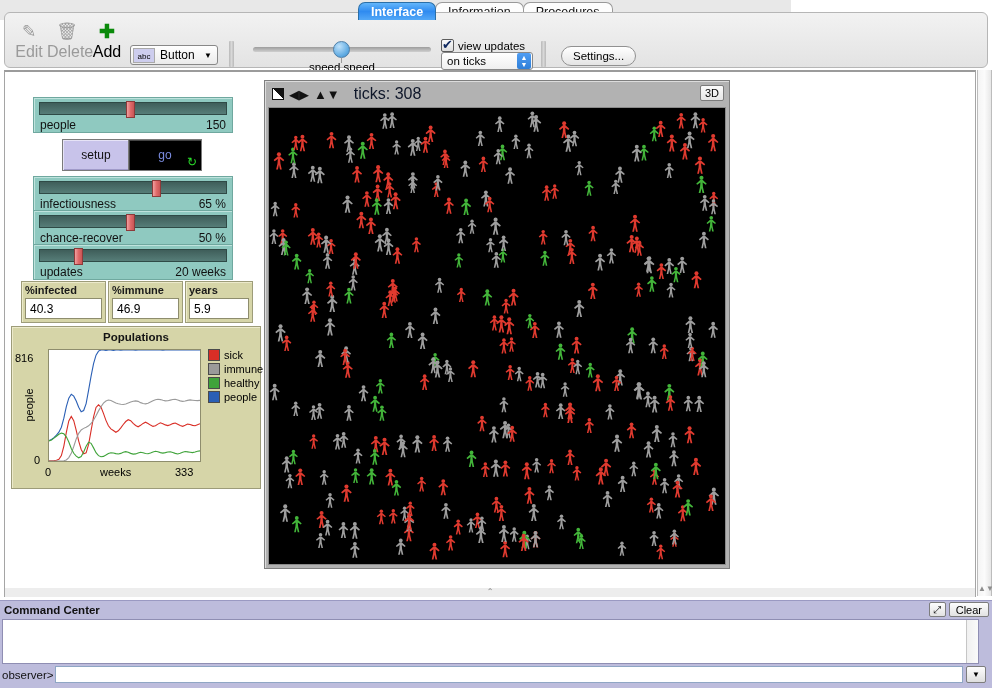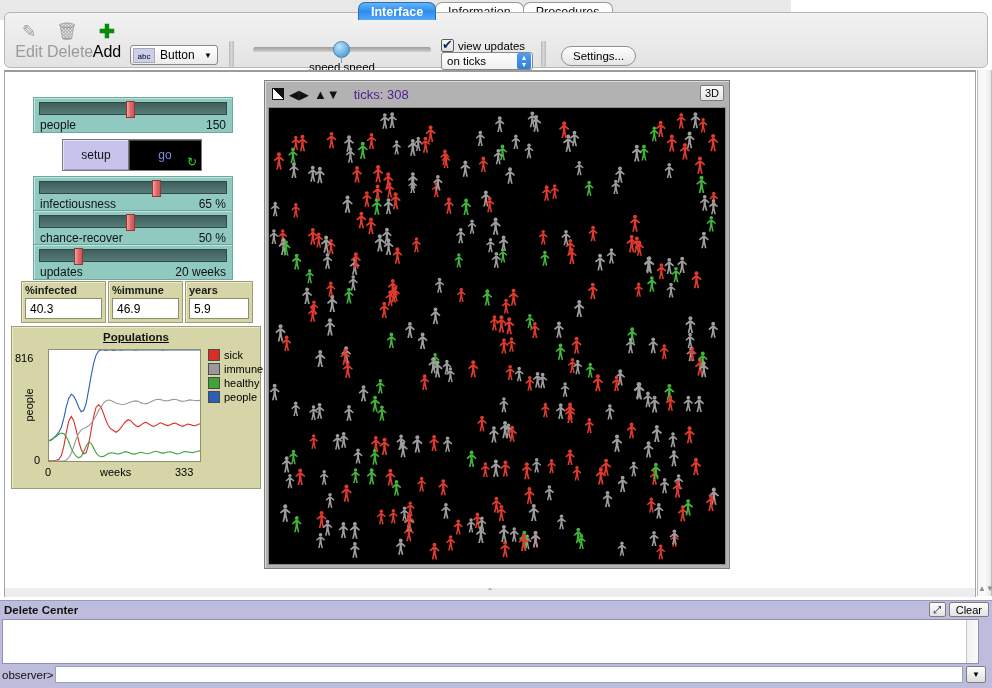--- a/index.html
+++ b/index.html
@@ -286,21 +286,21 @@
   }
   .viewheader {
     position: absolute; left: 0; top: 0; width: 100%; height: 26px;
     display: flex; align-items: center;
   }
   .vh-icons { display: flex; align-items: center; margin-left: 7px; gap: 5px; }
   .vh-ic { font-size: 13px; line-height: 13px; color: #111; }
   .vh-sq { width: 12px; height: 12px; background:
       linear-gradient(to bottom left,#111 0 50%, #fff 50% 100%);
       border: 1px solid #111; box-sizing: border-box; }
-  .ticks { margin-left: 14px; font-size: 13px; color: #4c1d95; }
+  .ticks { margin-left: 14px; font-size: 16px; color: #0f172a; }
   .btn3d {
     position: absolute; right: 5px; top: 4px;
     padding: 1px 4px; font-size: 11px;
     background: linear-gradient(to bottom,#fbfbfb,#e6e6e6);
     border: 1px solid #7b7b7b; border-radius: 2px;
   }
   .world {
     position: absolute; left: 3px; top: 26px;
     width: 458px; height: 458px;
     background: #000000;
@@ -475,21 +475,21 @@
   </div>
   <div class="monitor" style="left:103px; top:209px; width:75px;">
     <div class="mtitle">%immune</div>
     <div class="mval">46.9</div>
   </div>
   <div class="monitor" style="left:180px; top:209px; width:68px;">
     <div class="mtitle">years</div>
     <div class="mval">5.9</div>
   </div>
 
-  <div class="plot" style="left:6px; top:254px;text-decoration:underline;">
+  <div class="plot" style="left:6px; top:254px;">
     <div class="ptitle">Populations</div>
     <div class="ylabmax">816</div>
     <div class="ylabmin">0</div>
     <div class="ylabname">people</div>
     <div class="xlabmin">0</div>
     <div class="xlabname">weeks</div>
     <div class="xlabmax">333</div>
 
     <div class="plotcanvas">
       <svg id="plot-svg" width="151" height="111" viewBox="0 0 151 111" preserveAspectRatio="none">
@@ -1871,21 +1871,21 @@
 </div>
 
 <div class="vscroll">
   <div class="arrows">▲▼</div>
 </div>
 
 <div class="hscroll-hint">⌃</div>
 
 <div class="cc">
   <div class="cchead">
-    <span class="cctitle">Delete Center</span>
+    <span class="cctitle">Command Center</span>
     <span class="ccbtns">
       <span class="ccico">⤢</span>
       <span class="ccclear">Clear</span>
     </span>
   </div>
   <div class="ccout">
     <span></span>
     <span class="outscroll"></span>
   </div>
   <div class="ccprompt">

